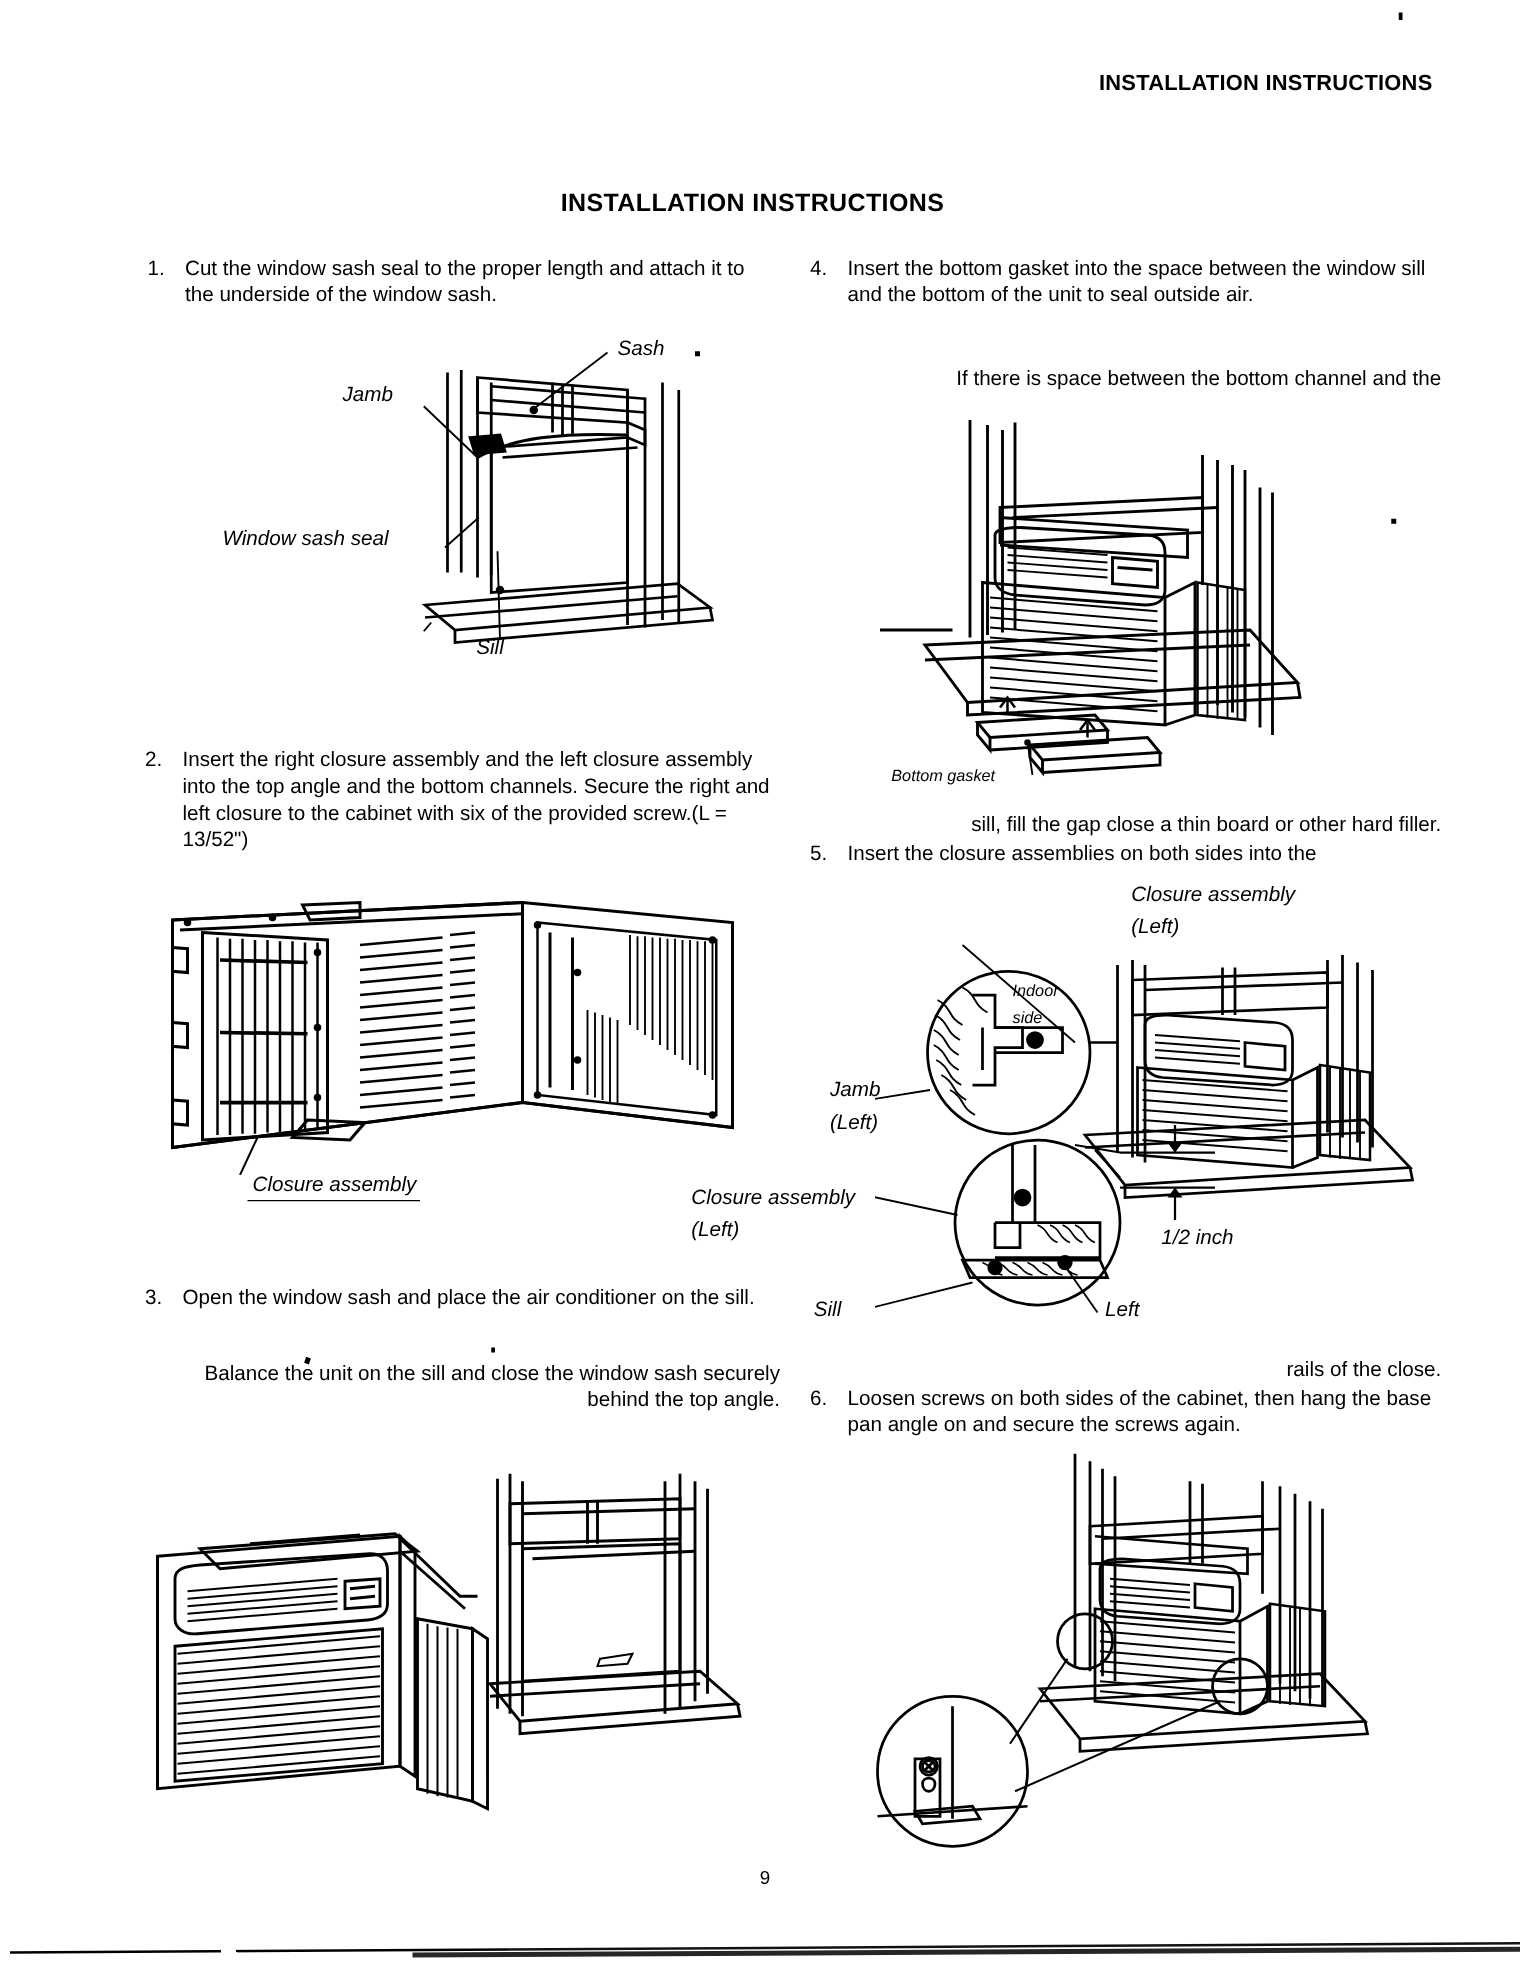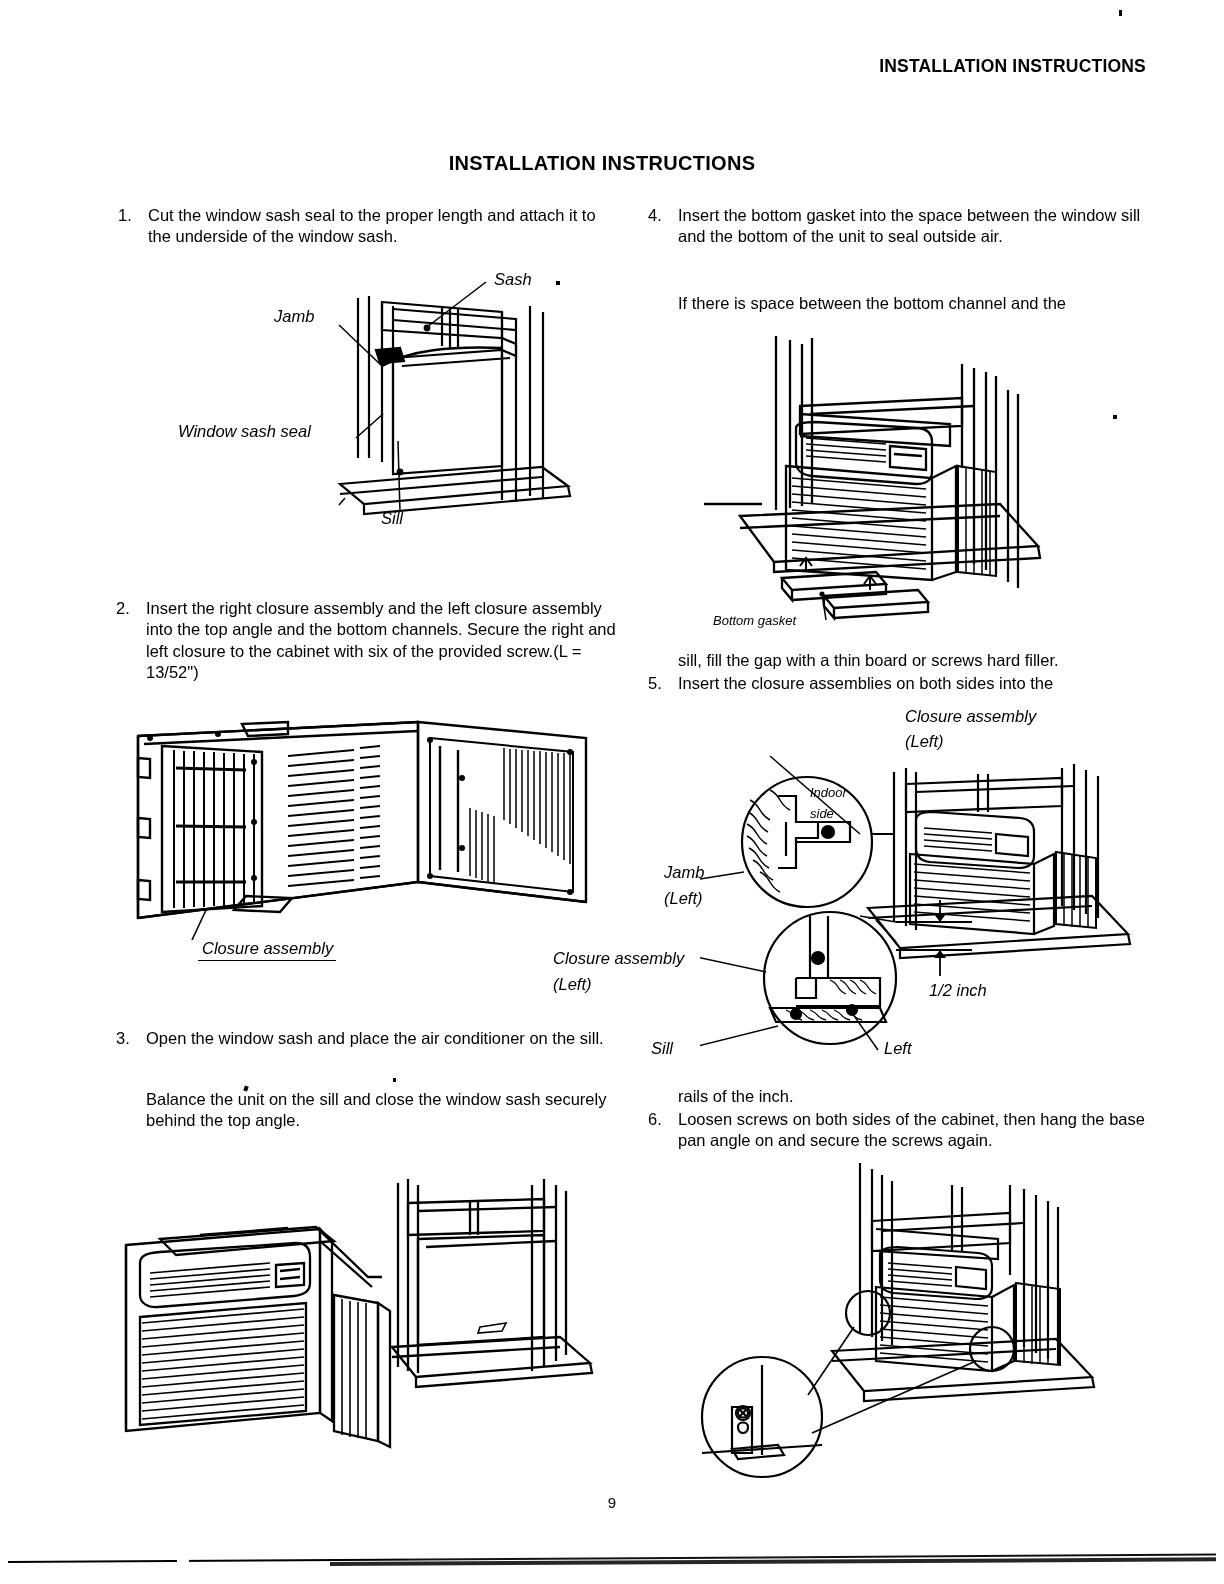--- a/index.html
+++ b/index.html
@@ -23,21 +23,21 @@
     position:absolute; left:0; right:0; top:152px;
     text-align:center; font-size:20px; font-weight:bold; letter-spacing:.3px;
   }
   .doc-title span{ position:relative; left:-10px; }
 
   
   .step{ position:absolute; display:flex; font-size:16.5px; line-height:1.30; }
   .step .num{ width:30px; flex:none; }
   .step .txt{ flex:1; }
   .para{ position:absolute; font-size:16.5px; line-height:1.30; }
-  .indent { padding-left:30px; }
+  .indent { padding-left:30px;text-align:right; }
 
   
   .fig{ position:absolute; }
   .fig svg{ display:block; }
   .lbl{
     position:absolute; font-size:16.5px; line-height:1.25; white-space:nowrap;font-style:italic;
   }
   .lbl.small{ font-size:13px; }
   .lbl.underline{ border-bottom:1.6px solid #000; padding:0 3px 1px 4px; }
 
@@ -422,21 +422,21 @@
 
       <path d="M126 288 L122 262" stroke="#000" stroke-width="1.5" fill="none"></path>
       <g fill="#000">
           <circle cx="122" cy="262" r="2.6"></circle>
         </g>
     </svg>
   </div>
   <div class="dot-fig4"></div>
   <div class="lbl small" style="left:713px; top:613px;">Bottom gasket</div>
 
-  <div class="para indent" style="left:648px; top:650px; width:505px;">sill, fill the gap with a thin board or screws hard filler.</div>
+  <div class="para indent" style="left:648px; top:650px; width:505px;">sill, fill the gap close a thin board or other hard filler.</div>
 
   <div class="step" style="left:648px; top:673px; width:505px;">
     <div class="num">5.</div>
     <div class="txt">Insert the closure assemblies on both sides into the</div>
   </div>
 
   <div class="fig" style="left:700px; top:710px; width:450px; height:350px;">
     <svg width="450" height="350" viewBox="0 0 450 350">
 
       <g fill="none" stroke="#000" stroke-width="2.2">
@@ -562,21 +562,21 @@
   <div class="lbl small" style="left:810px; top:785px;text-align:right;">Indoor</div>
   <div class="lbl small" style="left:810px; top:806px;">side</div>
   <div class="lbl" style="left:664px; top:862px;">Jamb</div>
   <div class="lbl" style="left:664px; top:888px;">(Left)</div>
   <div class="lbl" style="left:553px; top:948px;">Closure assembly</div>
   <div class="lbl" style="left:553px; top:974px;">(Left)</div>
   <div class="lbl" style="left:929px; top:980px;">1/2 inch</div>
   <div class="lbl" style="left:651px; top:1038px;">Sill</div>
   <div class="lbl" style="left:884px; top:1038px;">Left</div>
 
-  <div class="para indent" style="left:648px; top:1086px; width:505px;">rails of the inch.</div>
+  <div class="para indent" style="left:648px; top:1086px; width:505px;">rails of the close.</div>
   <div class="dot-mid"></div>
 
   <div class="step" style="left:648px; top:1109px; width:505px;">
     <div class="num">6.</div>
     <div class="txt">Loosen screws on both sides of the cabinet, then hang the base pan angle on and secure the screws again.</div>
   </div>
 
   <div class="fig" style="left:680px; top:1155px; width:480px; height:330px;">
     <svg width="480" height="330" viewBox="0 0 480 330">
       <g fill="none" stroke="#000" stroke-width="2.2">

